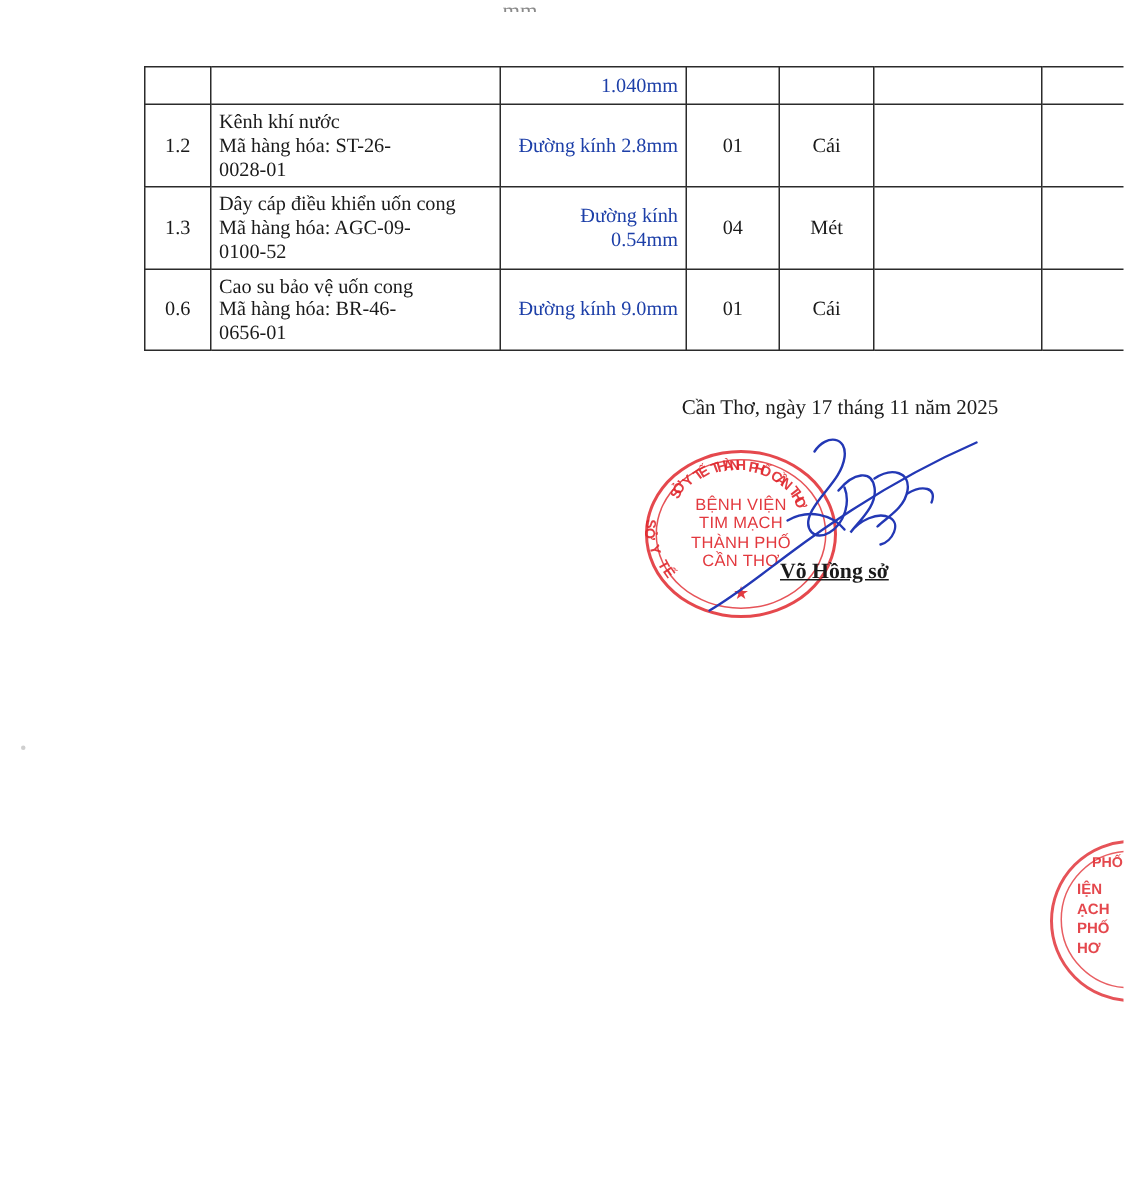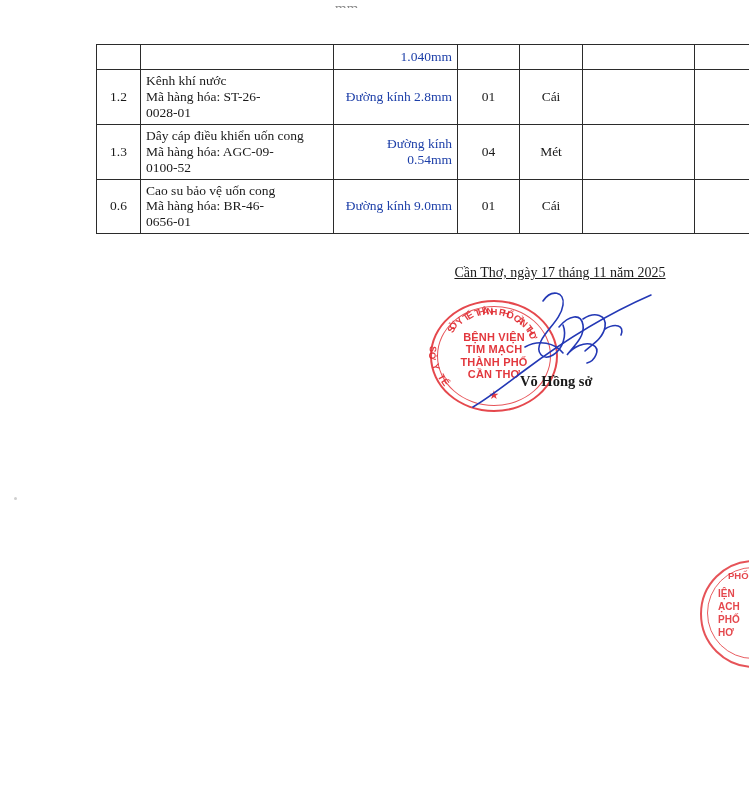--- a/index.html
+++ b/index.html
@@ -69,39 +69,39 @@
 
   .name-line { display: block; }
 
   
   .sign-block {
     position: absolute;
     left: 430px;
     top: 265px;
     width: 260px;
     text-align: center;
-    text-decoration: underline;
   }
   .sign-place {
     font-size: 14px;
     white-space: nowrap;
   }
   .sign-title {
     font-size: 14.5px;
     font-weight: bold;
     margin-top: 5px;
     letter-spacing: .3px;
   }
   .sign-name {
     position: absolute;
     left: 520px;
     top: 373px;
     font-size: 14.5px;
     font-weight: bold;
     white-space: nowrap;
+    text-decoration: underline;
   }
 
   
   .stamp {
     position: absolute;
     left: 430px;
     top: 300px;
     width: 128px;
     height: 112px;
     pointer-events: none;
@@ -120,21 +120,21 @@
     border-radius: 50%;
     opacity: .8;
   }
   .stamp .center-text {
     position: absolute;
     left: 0; right: 0;
     top: 31px;
     text-align: center;
     color: #e0282e;
     font-family: "Liberation Sans", sans-serif;
-    font-weight: bold;
+    font-weight: normal;
     font-size: 11px;
     line-height: 1.12;
     letter-spacing: .2px;
     opacity: .92;
   }
   .stamp .star {
     position: absolute;
     left: 50%;
     transform: translateX(-50%);
     bottom: 9px;

